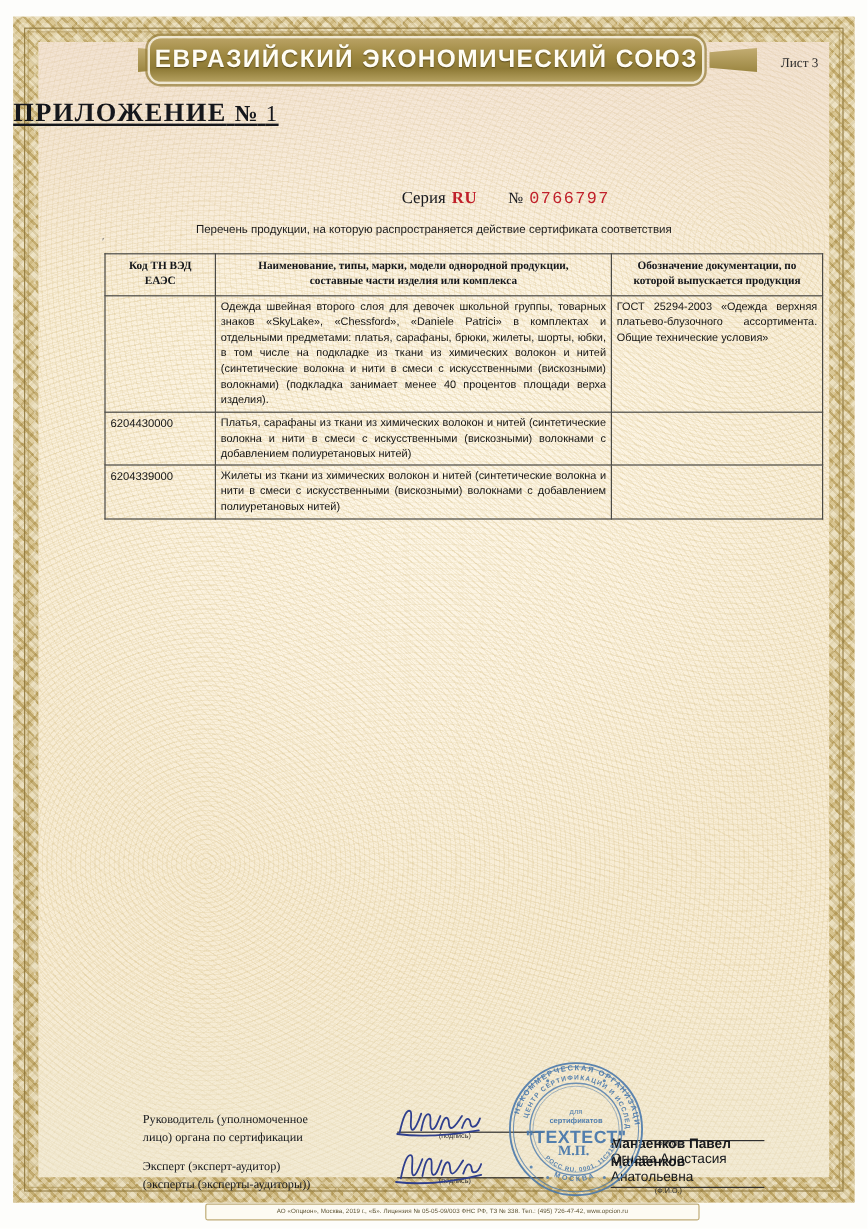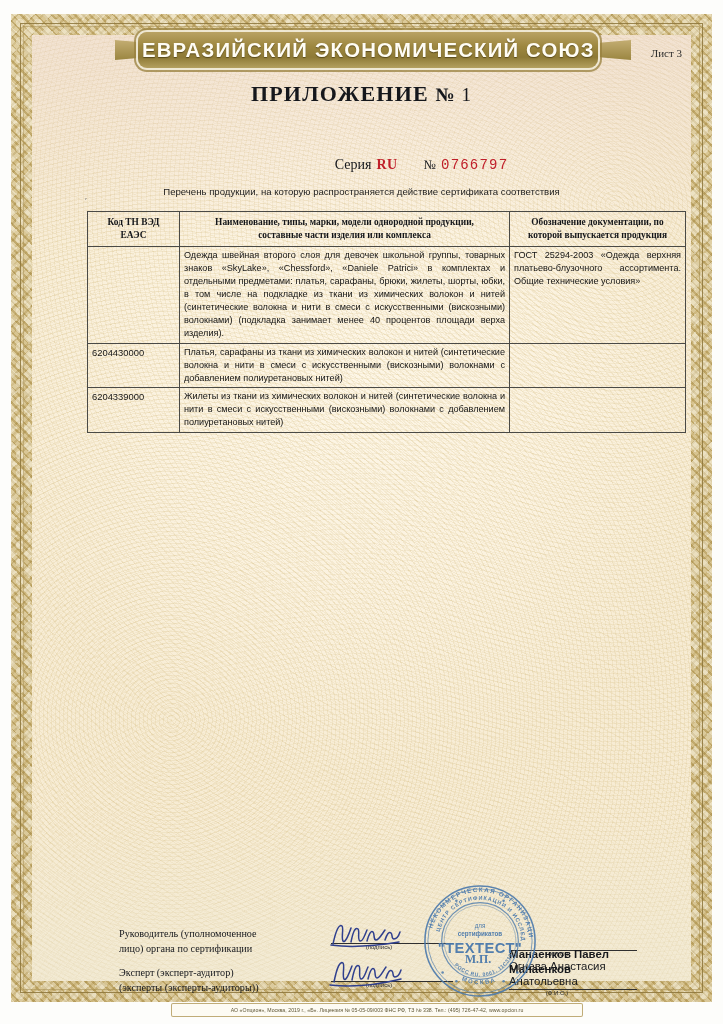--- a/index.html
+++ b/index.html
@@ -101,21 +101,21 @@
   
   .content {
     position: absolute;
     inset: 0;
     z-index: 5;
   }
 
   
   .banner {
     position: absolute;
-    left: 127px;
+    left: 114px;
     top: 18px;
     width: 460px;
     height: 36px;
     background: linear-gradient(180deg, #b9a264 0%, #9d873f 40%, #8e7a36 70%, #b4a05f 100%);
     border-radius: 9px;
     box-shadow: 0 0 0 2px rgba(250,246,232,0.85), 0 0 0 4px rgba(152,128,62,0.75);
     display: flex;
     align-items: center;
     justify-content: center;
   }
@@ -144,26 +144,26 @@
     top: 33px;
     font-family: "Liberation Serif", serif;
     font-size: 11px;
     color: #2b2b2b;
   }
 
   .title {
     position: absolute;
     left: 0; right: 0;
     top: 67px;
-    text-align: center;
     font-family: "Liberation Serif", serif;
     font-weight: bold;
     font-size: 22px;
     letter-spacing: 1.2px;
     color: #15171c;
+    text-decoration: underline;
   }
   .title .num { font-weight: bold; font-size: 19px; letter-spacing: 0; }
   .title .num-val { font-weight: normal; font-size: 19px; }
 
   .subtitle {
     position: absolute;
     left: 0; right: 0;
     top: 104px;
     text-align: center;
     font-family: "Liberation Serif", serif;

